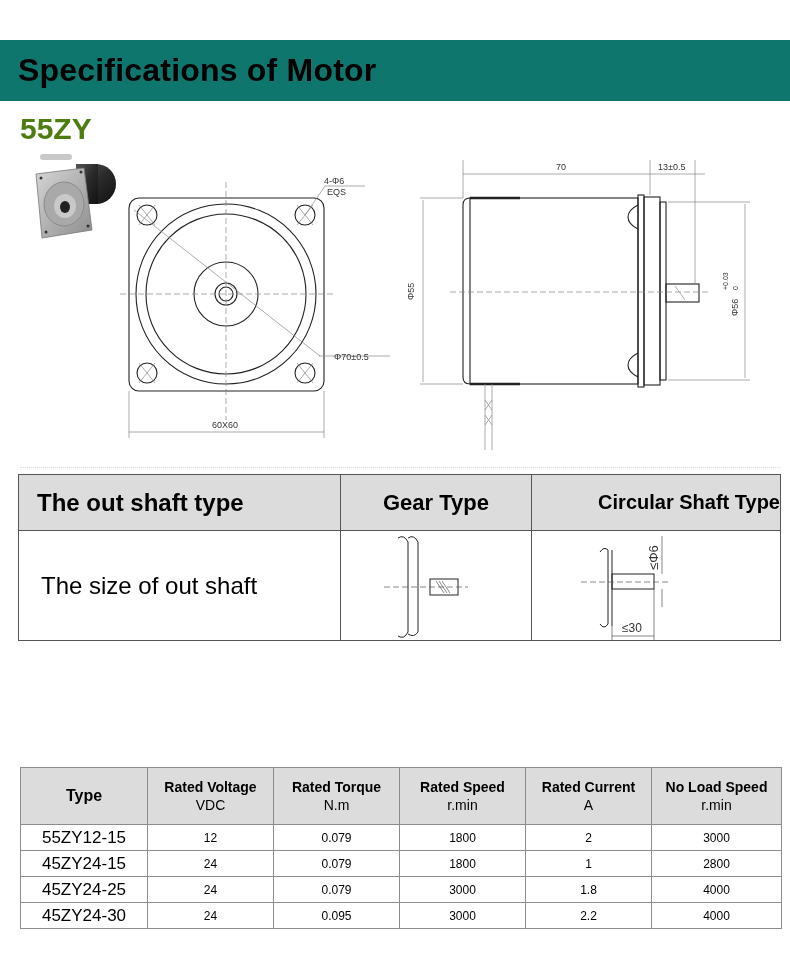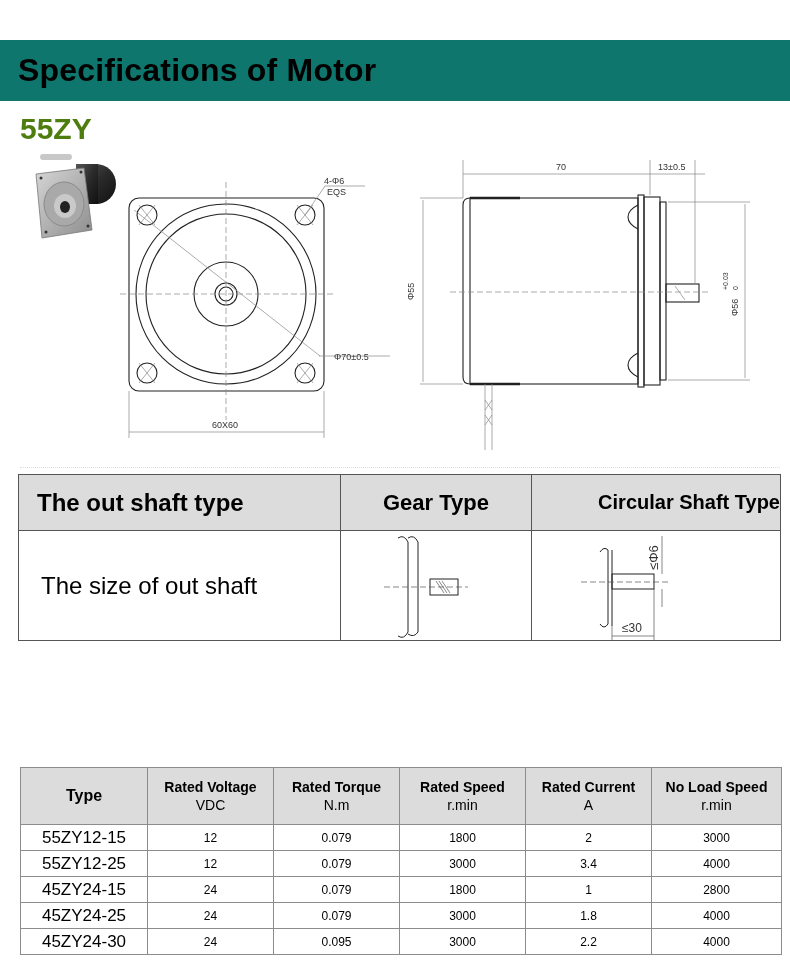--- a/index.html
+++ b/index.html
@@ -279,28 +279,20 @@
   </tr>
   <tr>
     <td class="t">55ZY12-15</td>
     <td>12</td>
     <td>0.079</td>
     <td>1800</td>
     <td>2</td>
     <td>3000</td>
   </tr>
   <tr>
-    <td class="t">55ZY12-25</td>
-    <td>12</td>
-    <td>0.079</td>
-    <td>3000</td>
-    <td>3.4</td>
-    <td>4000</td>
-  </tr>
-  <tr>
     <td class="t">45ZY24-15</td>
     <td>24</td>
     <td>0.079</td>
     <td>1800</td>
     <td>1</td>
     <td>2800</td>
   </tr>
   <tr>
     <td class="t">45ZY24-25</td>
     <td>24</td>

